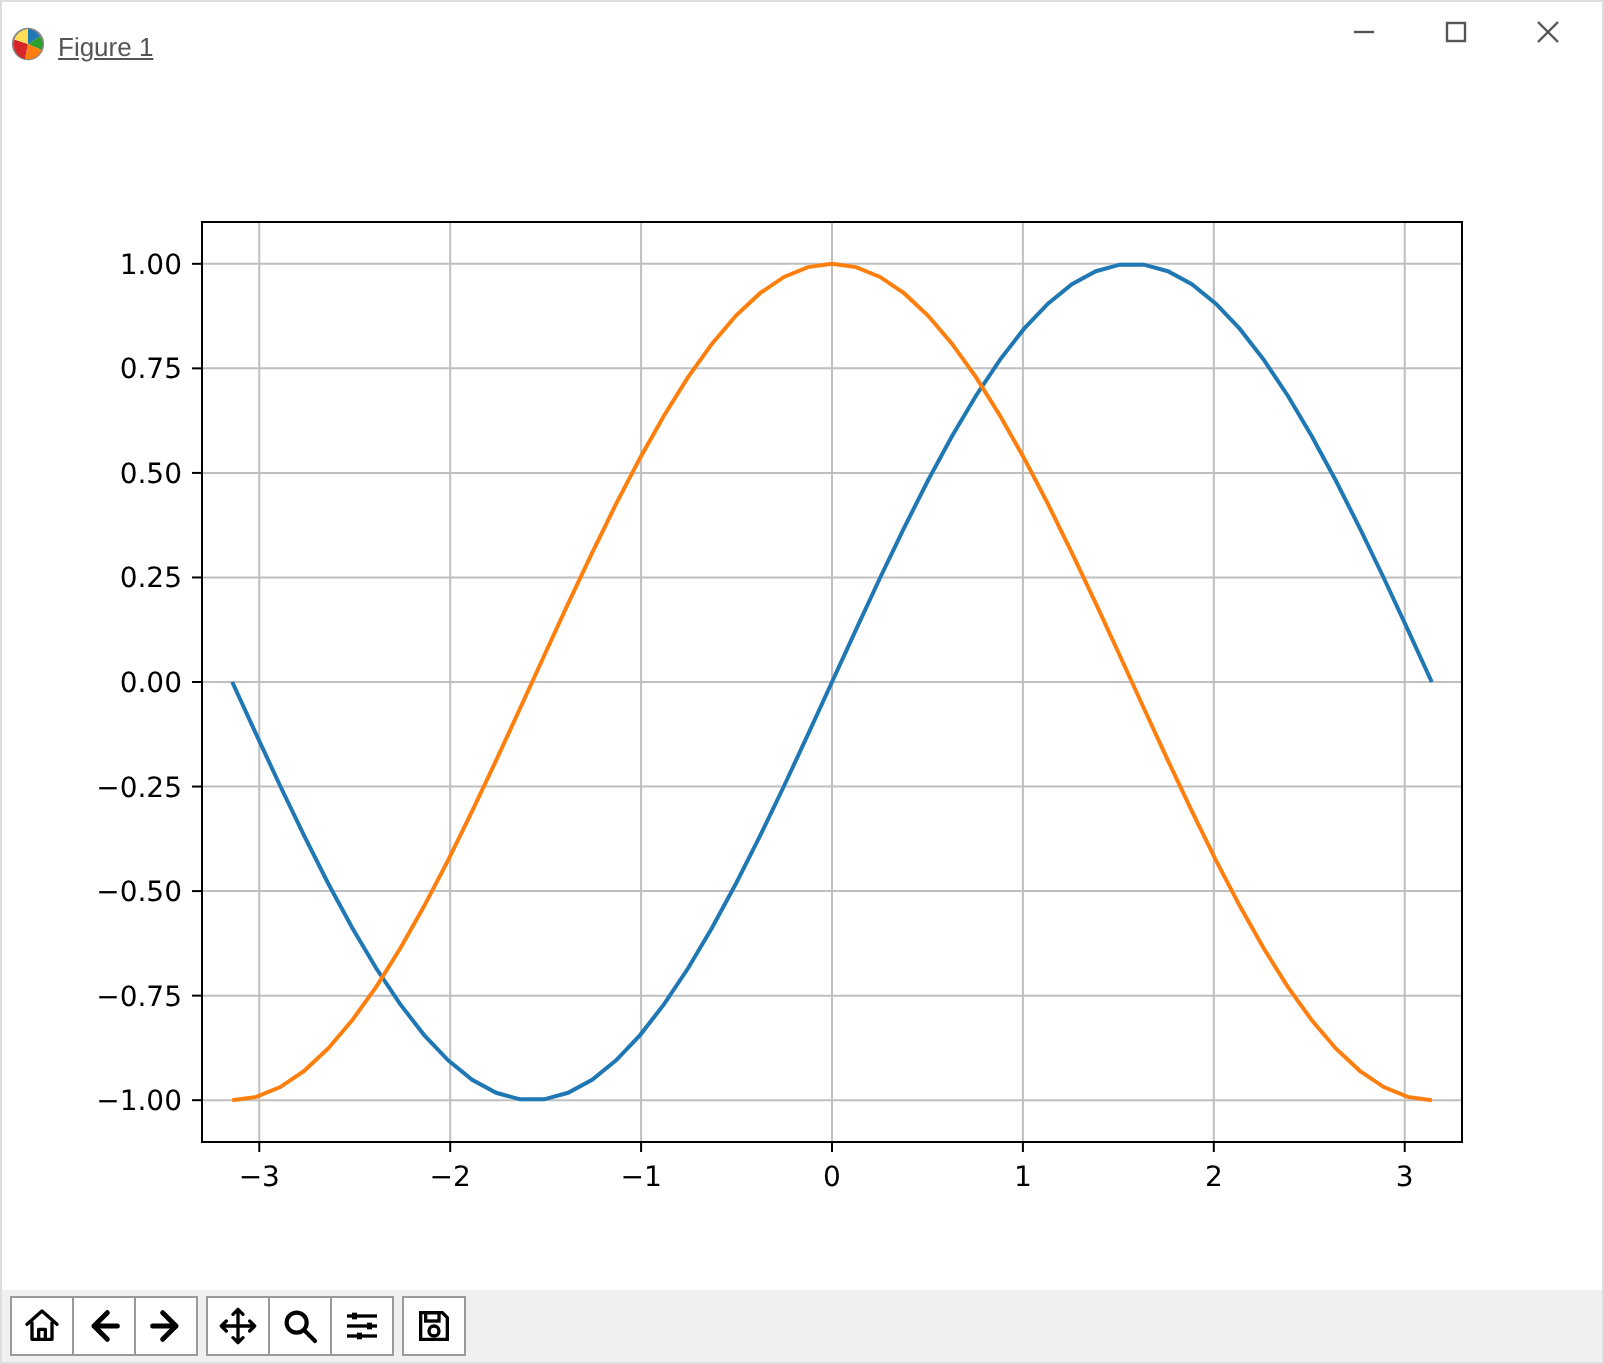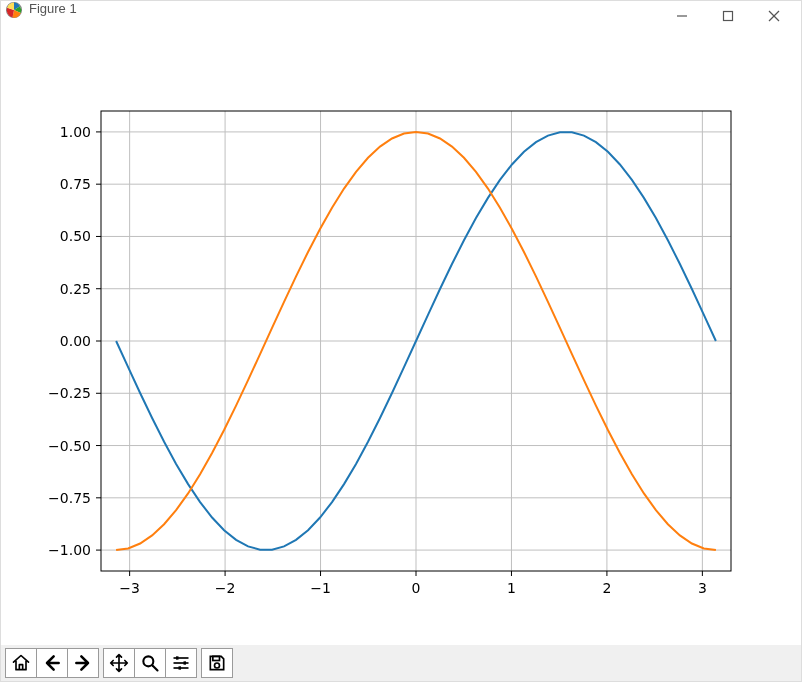--- a/index.html
+++ b/index.html
@@ -15,25 +15,26 @@
     width: 802px;
     height: 682px;
     display: flex;
     flex-direction: column;
     border: 1px solid #ddd;
     box-sizing: border-box;
   }
   .titlebar {
     height: 30px;
     display: flex;
-    align-items: flex-start;
+    align-items: flex-end;
     padding: 0 4px;
     font-size: 13px;
     color: #555;
     background: #fff;
+    text-decoration: underline;
   }
   .titlebar .app-icon {
     width: 18px;
     height: 18px;
     margin-right: 6px;
     position: relative;
   }
   .titlebar .title-text { flex: 0 0 auto; }
   .titlebar .spacer { flex: 1 1 auto; }
   .titlebar .win-btn {

